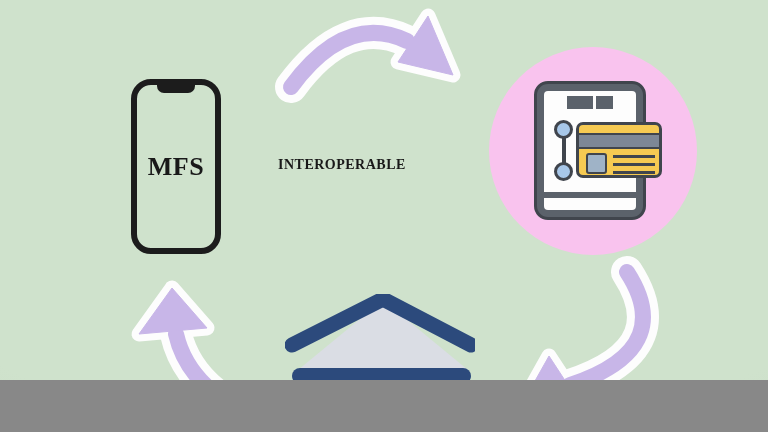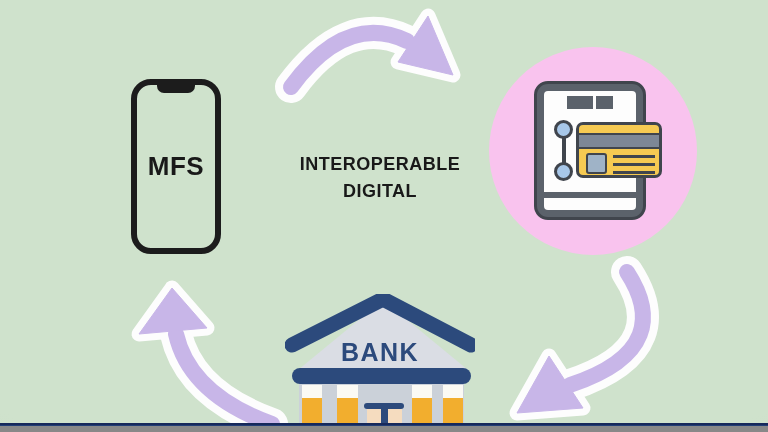--- a/index.html
+++ b/index.html
@@ -11,41 +11,41 @@
     --footer:#223e76; --footer-edge:#16295b;
     --tablet:#5b626b; --tablet-outline:#40454d;
     --screen:#fdfdfd; --dot:#a7c7e9;
     --card:#f6ca52; --stripe:#7d8795; --chip:#9fb3c7;
     --column:#f2ae2e; --column-cap:#fbfaf4;
     --wall:#cbd1d9; --pediment:#dadde4; --door:#f5dcbf;
     --phone-outline:#1c1c1c;
   }
   html,body{margin:0;padding:0;background:#888;}
   .canvas{
-    position:relative;width:768px;height:426px;overflow:hidden;
+    position:relative;width:768px;height:380px;overflow:hidden;
     background:radial-gradient(130% 130% at 50% 45%, var(--bg) 55%, var(--bg-edge) 100%);
-    font-family:Liberation Sans, sans-serif;
+    font-family:Liberation Serif, serif;
   }
   
   .phone{
     position:absolute;left:131px;top:79px;width:90px;height:175px;box-sizing:border-box;
     border:6px solid var(--phone-outline);border-radius:20px;
     display:flex;align-items:center;justify-content:center;
   }
   .notch{
     position:absolute;top:-1px;left:50%;transform:translateX(-50%);
     width:38px;height:9px;background:var(--phone-outline);
     border-radius:0 0 7px 7px;
   }
   .phone-label{font-size:26px;font-weight:700;color:var(--ink);letter-spacing:.5px;}
   
   .center-text{
     position:absolute;left:278px;top:151px;width:204px;
-    text-align:center;color:var(--ink);
-    font-size:18px;font-weight:700;line-height:27px;letter-spacing:.5px;
+    text-align:left;color:var(--ink);
+    font-size:14px;font-weight:700;line-height:27px;letter-spacing:.5px;
   }
   
   .psp-circle{
     position:absolute;left:489px;top:47px;width:208px;height:208px;
     border-radius:50%;background:var(--pink);
   }
   .tablet{
     position:absolute;left:45px;top:34px;width:112px;height:139px;box-sizing:border-box;
     background:var(--tablet);border:3px solid var(--tablet-outline);border-radius:14px;
   }
@@ -122,21 +122,20 @@
 
 <div class="canvas">
 
   <div class="phone">
     <div class="notch"></div>
     <div class="phone-label">MFS</div>
   </div>
 
   <div class="center-text">
     <div>INTEROPERABLE</div>
-    <div>DIGITAL</div>
   </div>
 
   <div class="psp-circle">
     <div class="tablet">
       <div class="screen">
         <div class="clip-seg seg1"></div>
         <div class="clip-seg seg2"></div>
         <div class="route-line"></div>
         <div class="dot dot1"></div>
         <div class="dot dot2"></div>
@@ -148,21 +147,20 @@
       <div class="chip"></div>
       <div class="card-line l1"></div>
       <div class="card-line l2"></div>
       <div class="card-line l3"></div>
     </div>
   </div>
 
   <div class="bank">
     <div class="bank-wall"></div>
     <div class="pediment"></div>
-    <div class="bank-label">BANK</div>
     <svg class="roof-svg" viewBox="0 0 190 138">
       <path class="roof" d="M7 51 L98 5 L186 51"></path>
     </svg>
     <div class="entablature"></div>
     <div class="column c1"></div>
     <div class="column c2"></div>
     <div class="column c3"></div>
     <div class="column c4"></div>
     <div class="door"></div>
     <div class="door-bar"></div>

